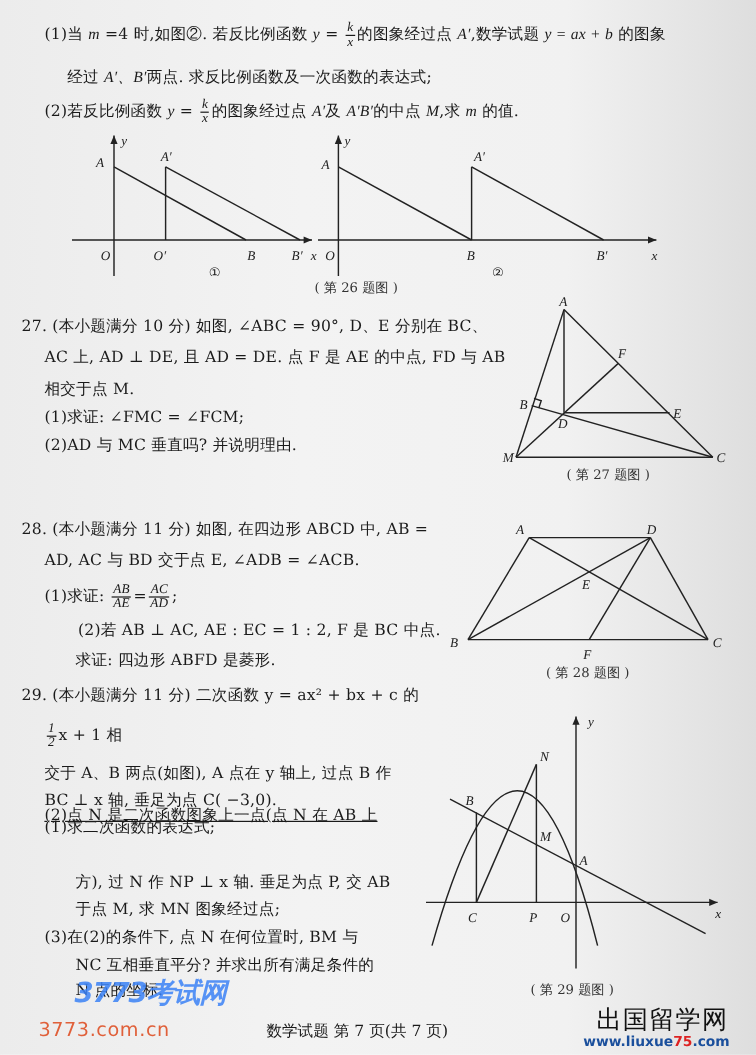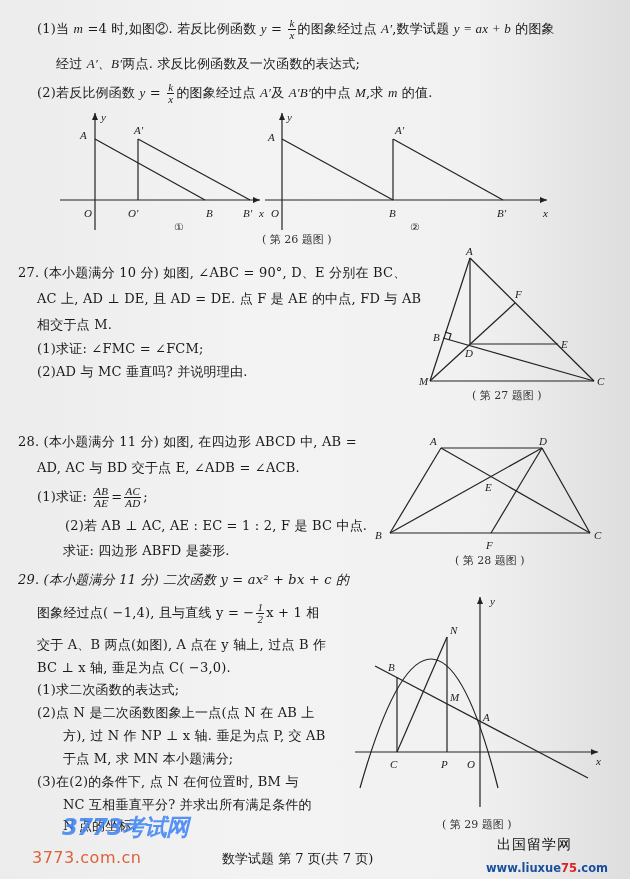--- a/index.html
+++ b/index.html
@@ -13,21 +13,21 @@
   .line { position:absolute; font-size:13px; line-height:16px; white-space:nowrap; letter-spacing:0.2px; }
   .it { font-style:italic; font-family:"Liberation Serif", serif; }
   .frac { display:inline-block; vertical-align:middle; text-align:center; font-size:11px; line-height:11px; margin:0 2px; }
   .frac .num { display:block; border-bottom:1px solid #1a1a1a; padding:0 1px; font-style:italic; font-family:"Liberation Serif", serif; }
   .frac .den { display:block; padding:0 1px; font-style:italic; font-family:"Liberation Serif", serif; }
   .caption { position:absolute; font-size:11px; color:#333; white-space:nowrap; }
   svg text { font-family:"Liberation Serif", serif; font-style:italic; font-size:11px; fill:#222; }
   svg .up { font-style:normal; }
   .wm-blue { position:absolute; left:14px; top:812px; font-family:"DejaVu Sans", sans-serif; font-style:italic; font-weight:bold; font-size:23px; color:#3b82f6; opacity:0.85; letter-spacing:-1px;margin-left:48px; }
   .wm-red { position:absolute; left:32px; top:848px; font-family:"DejaVu Sans", sans-serif; font-size:16px; color:#e0603a; letter-spacing:0.5px; }
-  .wm-cg { position:absolute; left:497px; top:836px; font-family:"DejaVu Sans", sans-serif; font-size:14px; color:#111; letter-spacing:1px; }
+  .wm-cg { position:absolute; left:497px; top:836px; font-family:"DejaVu Sans", sans-serif; font-size:21px; color:#111; letter-spacing:1px; }
   .wm-url { position:absolute; left:486px; top:861px; font-family:"DejaVu Sans", sans-serif; font-size:11.5px; font-weight:bold; color:#1a4f9c; }
   .wm-url .red { color:#d22; }
   .footer { position:absolute; left:222px; top:850px; font-size:13px; white-space:nowrap; }
 </style>
 </head>
 <body>
 
 <div class="line" style="left:37px; top:18px;">
   <span>(1)当 </span><span class="it">m</span><span> =4 时,如图②. 若反比例函数 </span><span class="it">y</span><span> = </span><span class="frac"><span class="num">k</span><span class="den">x</span></span><span>的图象经过点 </span><span class="it">A′</span><span>,数学试题 </span><span class="it">y = ax + b</span><span> 的图象</span>
 </div>
@@ -127,30 +127,30 @@
   </g>
   <text x="60" y="20">A</text>
   <text x="169" y="20">D</text>
   <text x="115" y="66">E</text>
   <text x="5" y="114">B</text>
   <text x="116" y="124">F</text>
   <text x="224" y="114">C</text>
 </svg>
 <div class="caption" style="left:455px; top:553px;text-align:center;">( 第 28 题图 )</div>
 
-<div class="line" style="left:18px; top:572px;font-style:italic;">29. (本小题满分 11 分) 二次函数 y = ax² + bx + c 的</div>
+<div class="line" style="left:18px; top:572px;">29. (本小题满分 11 分) 二次函数 y = ax² + bx + c 的</div>
 <div class="line" style="left:37px; top:602px;">
-  <span>图象经过点( −1,4), 且与直线 y = −</span><span class="frac"><span class="num">1</span><span class="den">2</span></span><span>x + 1 相</span>
+  <span class="frac"><span class="num">1</span><span class="den">2</span></span><span>x + 1 相</span>
 </div>
 <div class="line" style="left:37px; top:637px;">交于 A、B 两点(如图), A 点在 y 轴上, 过点 B 作</div>
 <div class="line" style="left:37px; top:660px;">BC ⊥ x 轴, 垂足为点 C( −3,0).</div>
 <div class="line" style="left:37px; top:682px;">(1)求二次函数的表达式;</div>
-<div class="line" style="left:37px; top:705px;">(2)点 N 是二次函数图象上一点(点 N 在 AB 上</div>
+<div class="line" style="left:37px; top:672px;text-decoration:underline;">(2)点 N 是二次函数图象上一点(点 N 在 AB 上</div>
 <div class="line" style="left:63px; top:728px;">方), 过 N 作 NP ⊥ x 轴. 垂足为点 P, 交 AB</div>
-<div class="line" style="left:63px; top:751px;">于点 M, 求 MN 本小题满分;</div>
+<div class="line" style="left:63px; top:751px;">于点 M, 求 MN 图象经过点;</div>
 <div class="line" style="left:37px; top:774px;">(3)在(2)的条件下, 点 N 在何位置时, BM 与</div>
 <div class="line" style="left:63px; top:797px;">NC 互相垂直平分? 并求出所有满足条件的</div>
 <div class="line" style="left:63px; top:818px;">N 点的坐标.</div>
 
 <svg class="abs" style="left:350px; top:585px;" width="280" height="230" viewBox="0 0 280 230">
   <g stroke="#222" stroke-width="1.2" fill="none">
     <line x1="5" y1="167" x2="248" y2="167"></line>
     <line x1="130" y1="222" x2="130" y2="12"></line>
     <path d="M 10 203 Q 83 -55 148 203"></path>
     <line x1="25" y1="81" x2="238" y2="193"></line>

